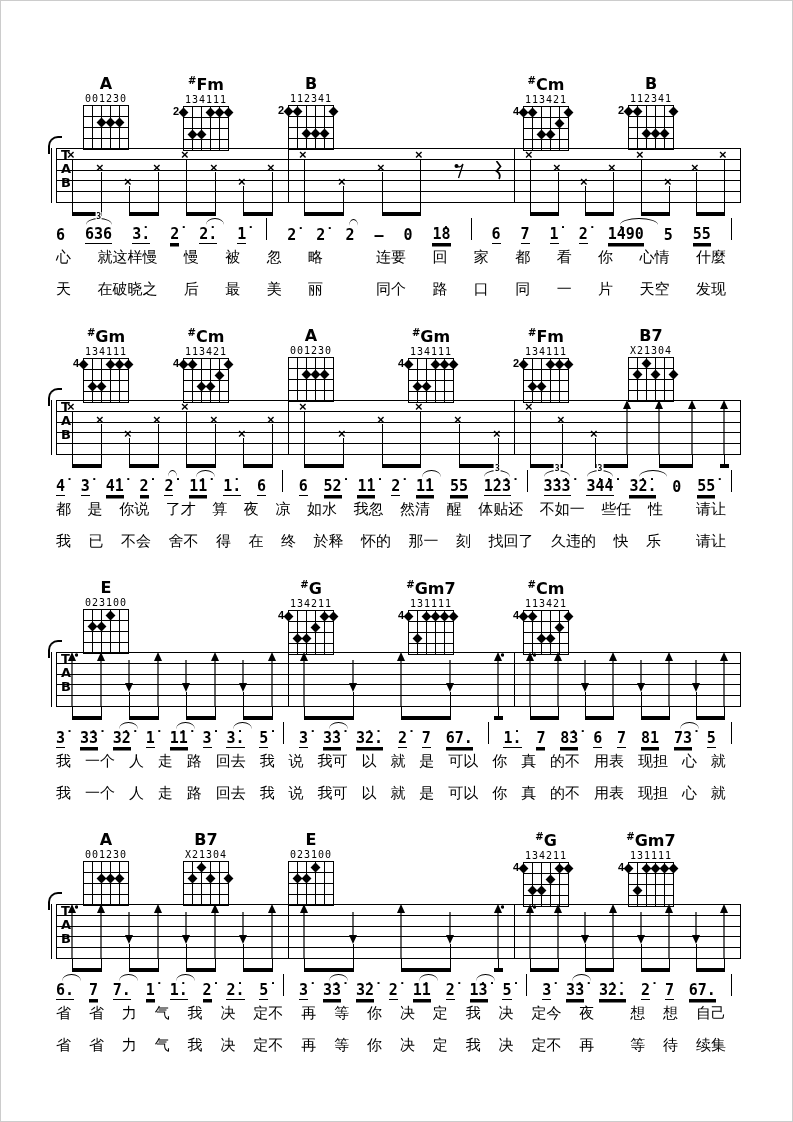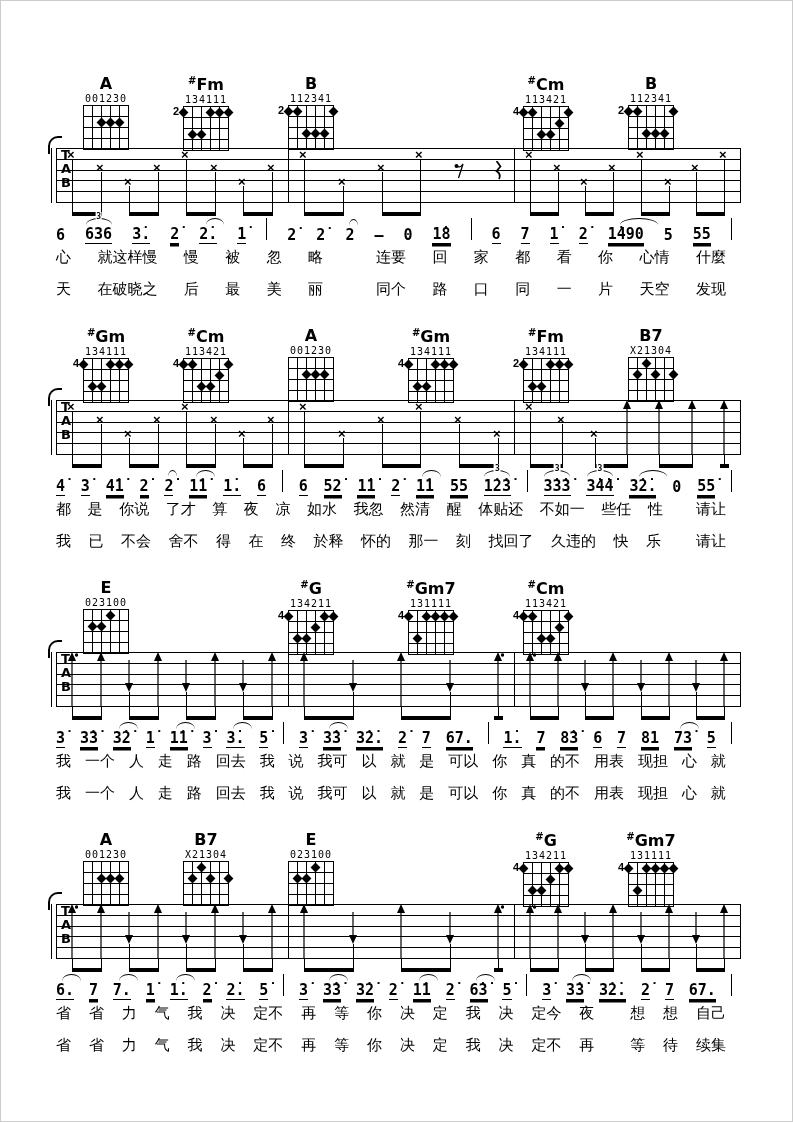--- a/index.html
+++ b/index.html
@@ -1030,21 +1030,21 @@
         <span class="tok u2">2̇</span>
         <span class="tok u1">2̇.</span>
         <span class="tok u1">5̇</span>
         <div class="nbar"></div>
         <span class="tok u1">3̇</span>
         <span class="tok u2 arc">3̇3̇</span>
         <span class="tok u2">3̇2̇</span>
         <span class="tok u1">2̇</span>
         <span class="tok u2 arc">1̇1</span>
         <span class="tok u1">2̇</span>
-        <span class="tok u2 arc">6̇3̇</span>
+        <span class="tok u2 arc">1̇3̇</span>
         <span class="tok u1">5̇</span>
         <div class="nbar"></div>
         <span class="tok u1">3̇</span>
         <span class="tok u2 arc">3̇3̇</span>
         <span class="tok u2">3̇2̇.</span>
         <span class="tok u1">2̇</span>
         <span class="tok u1">7</span>
         <span class="tok u2">67.</span>
         <div class="nbar"></div>
       </div>

